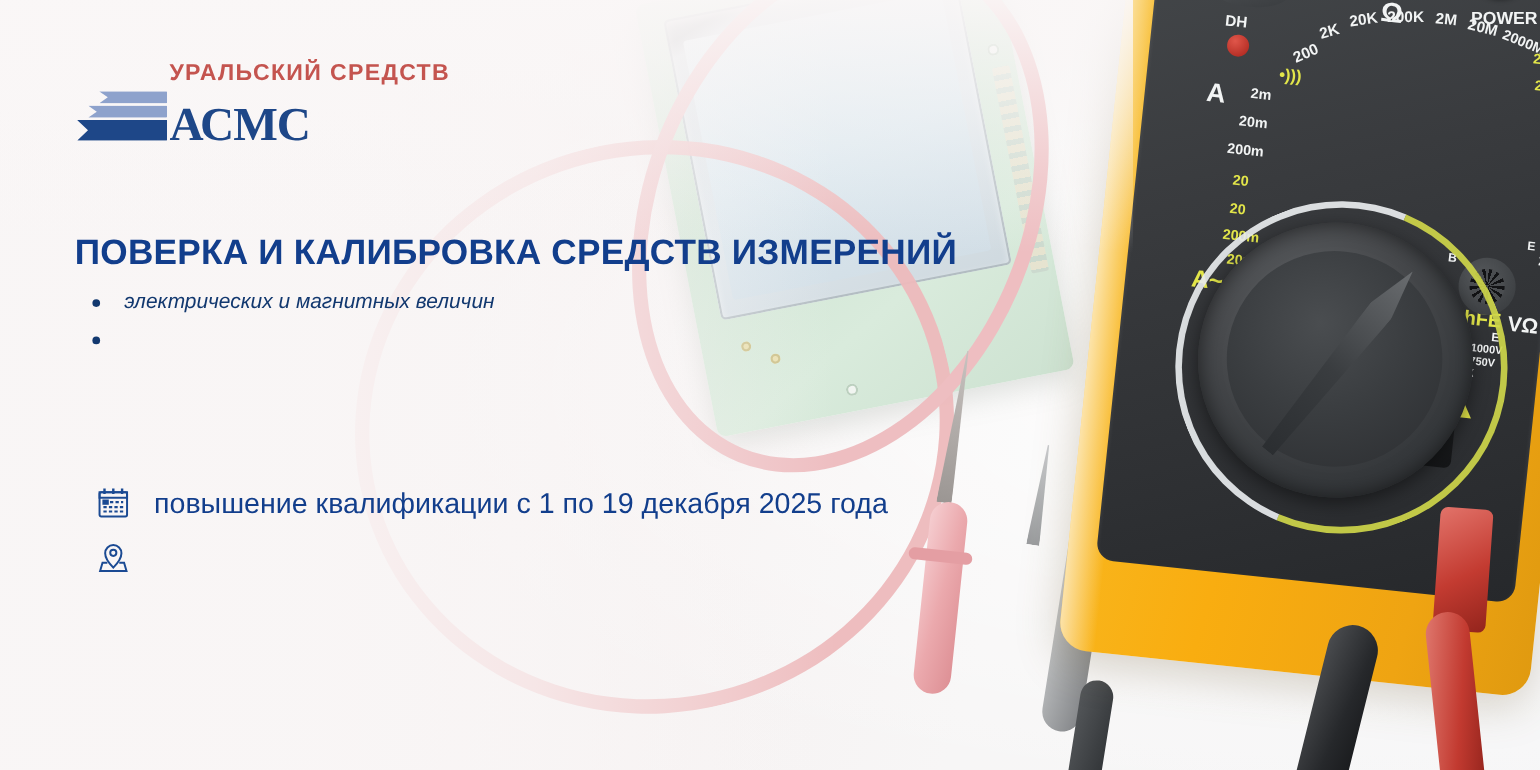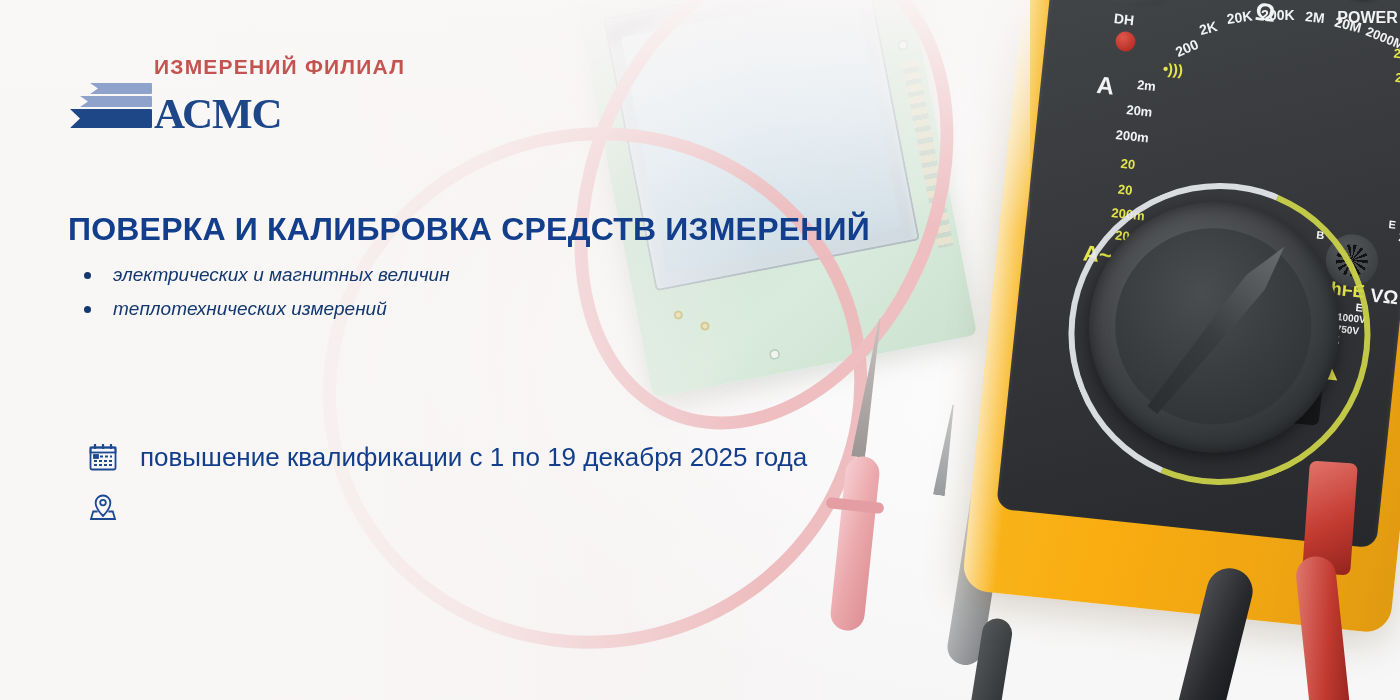--- a/index.html
+++ b/index.html
@@ -334,41 +334,40 @@
     <div class="lead lead-black"></div>
     <div class="lead lead-red"></div>
 
     <div class="photo-fade"></div>
     <div class="photo-fade-top"></div>
   </div>
 
   <div class="content">
 
     <div class="logo">
-      <div class="logo-top">ИЗМЕРЕНИЙ ФИЛИАЛ</div>
+      <div class="logo-top">УРАЛЬСКИЙ СРЕДСТВ</div>
       <div class="logo-main">
         <div class="logo-mark">
           <div class="bar bar1"></div>
           <div class="bar bar2"></div>
           <div class="bar bar3"></div>
         </div>
         <div class="logo-text">АСМС</div>
       </div>
     </div>
 
     <div class="headline">ПОВЕРКА И КАЛИБРОВКА  СРЕДСТВ ИЗМЕРЕНИЙ</div>
 
     <ul class="bullets">
       <li>
         <span class="dot"></span>
         <span>электрических и магнитных величин</span>
       </li>
       <li>
         <span class="dot"></span>
-        <span>теплотехнических измерений</span>
       </li>
     </ul>
 
     <div class="info">
 
       <div class="info-row">
         <span class="info-ico">
           <svg width="32" height="32" viewBox="0 0 32 32" fill="none" stroke="#1b4a93" stroke-width="1.8">
             <rect x="3.5" y="6.5" width="25" height="22" rx="1.5"></rect>
             <rect x="3.5" y="6.5" width="25" height="5"></rect>

